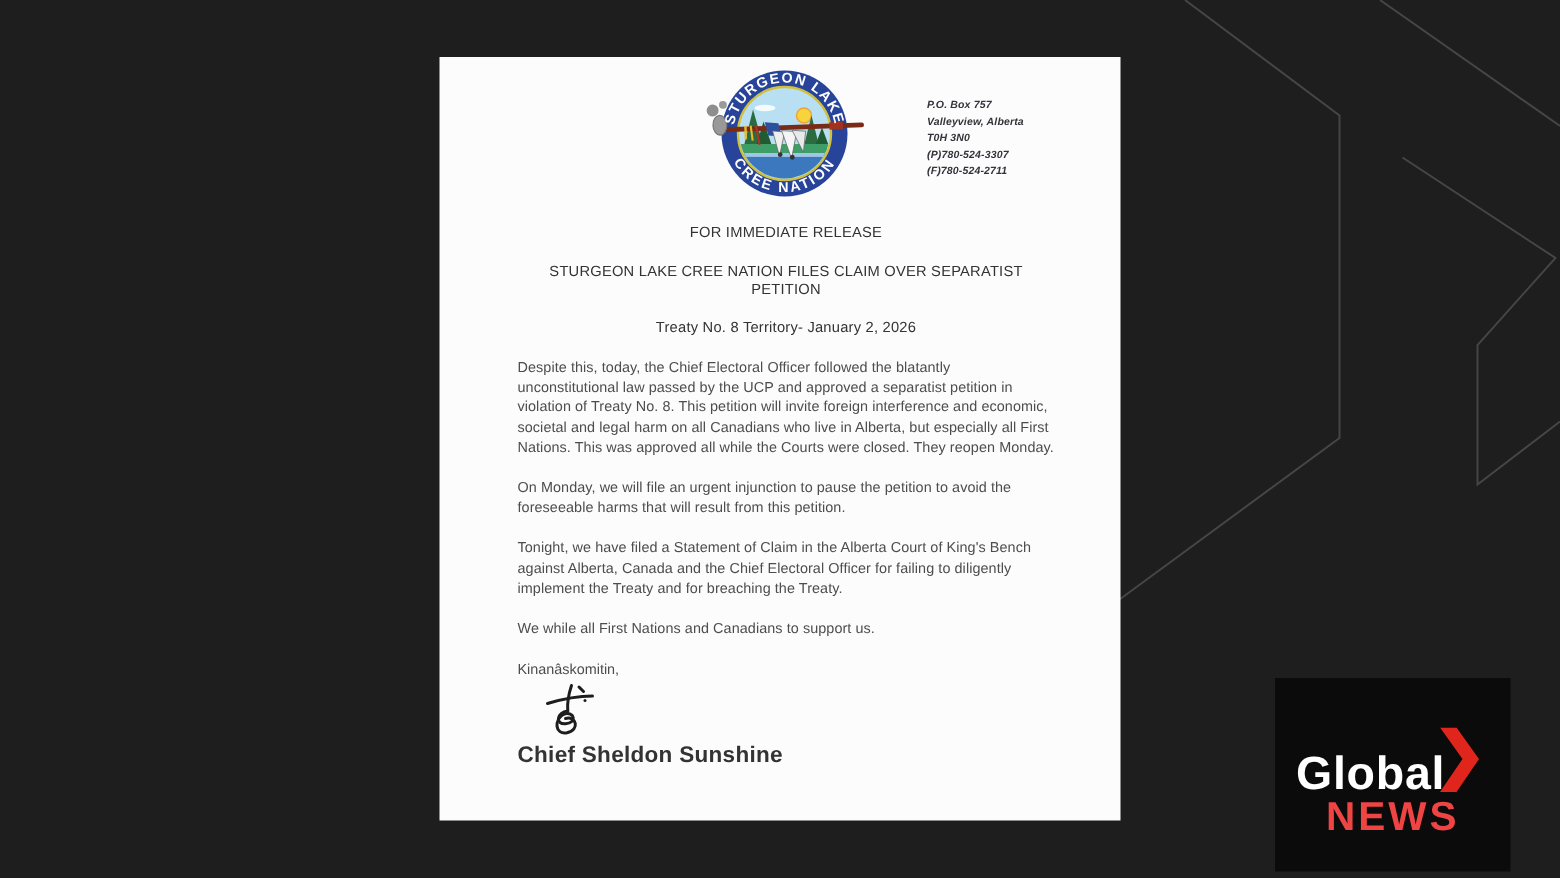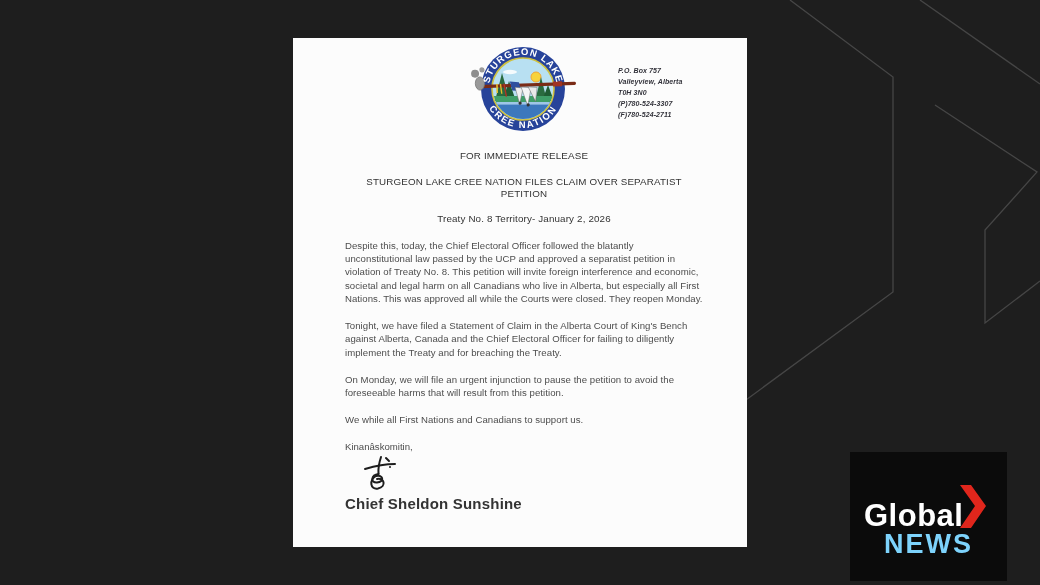--- a/index.html
+++ b/index.html
@@ -39,21 +39,21 @@
   .gn-box{
     position:absolute;left:850px;top:452px;width:157px;height:129px;
     background:#0b0b0b;
   }
   .gn-global{
     position:absolute;left:14px;top:50px;color:#fff;font-weight:bold;
     font-size:31px;line-height:28px;letter-spacing:.5px;
   }
   .gn-arrow{position:absolute;left:110px;top:33px;width:26px;height:43px;}
   .gn-news{
-    position:absolute;left:34px;top:79px;color:#7dd3fc;font-weight:bold;
+    position:absolute;left:34px;top:79px;color:#ef4444;font-weight:bold;
     font-size:27px;line-height:26px;letter-spacing:2px;
   }
 </style>
 </head>
 <body>
 
 <svg class="bg-pattern" viewBox="0 0 1040 585" fill="none" stroke="#464646" stroke-width="1.3">
   <polyline points="790,0 893,77 893,292 735,408"></polyline>
   <polyline points="920,0 1040,84"></polyline>
   <polyline points="935,105 1037,172 985,230 985,323 1040,281"></polyline>
@@ -121,22 +121,22 @@
       </div>
   </div>
 
   <div class="doc-body">
     <div class="hdr">FOR IMMEDIATE RELEASE</div>
     <div class="hdr">STURGEON LAKE CREE NATION FILES CLAIM OVER SEPARATIST PETITION</div>
     <div class="hdr">Treaty No. 8 Territory- January 2, 2026</div>
 
     <div class="paras">
         <p>Despite this, today, the Chief Electoral Officer followed the blatantly unconstitutional law passed by the UCP and approved a separatist petition in violation of Treaty No. 8. This petition will invite foreign interference and economic, societal and legal harm on all Canadians who live in Alberta, but especially all First Nations. This was approved all while the Courts were closed. They reopen Monday.</p>
+        <p>On Monday, we will file an urgent injunction to pause the petition to avoid the foreseeable harms that will result from this petition.</p>
         <p>Tonight, we have filed a Statement of Claim in the Alberta Court of King's Bench against Alberta, Canada and the Chief Electoral Officer for failing to diligently implement the Treaty and for breaching the Treaty.</p>
-        <p>On Monday, we will file an urgent injunction to pause the petition to avoid the foreseeable harms that will result from this petition.</p>
         <p>We while all First Nations and Canadians to support us.</p>
       </div>
 
     <div class="closing">Kinanâskomitin,</div>
 
     <svg class="sig" width="42" height="38" viewBox="0 0 42 38" fill="none" stroke="#1d1d1d" stroke-width="2" stroke-linecap="round">
       <path d="M22,2 C20,8 19,13 19.5,19"></path>
       <path d="M19.5,19 C12,20 11,28 18,27.5 C26,27 24,19 17,21"></path>
       <path d="M17,21 C10,25 11,35 19,33.5 C28,31.5 25,22 18,24"></path>
       <path d="M6,14 C16,11 26,9 36,9"></path>

